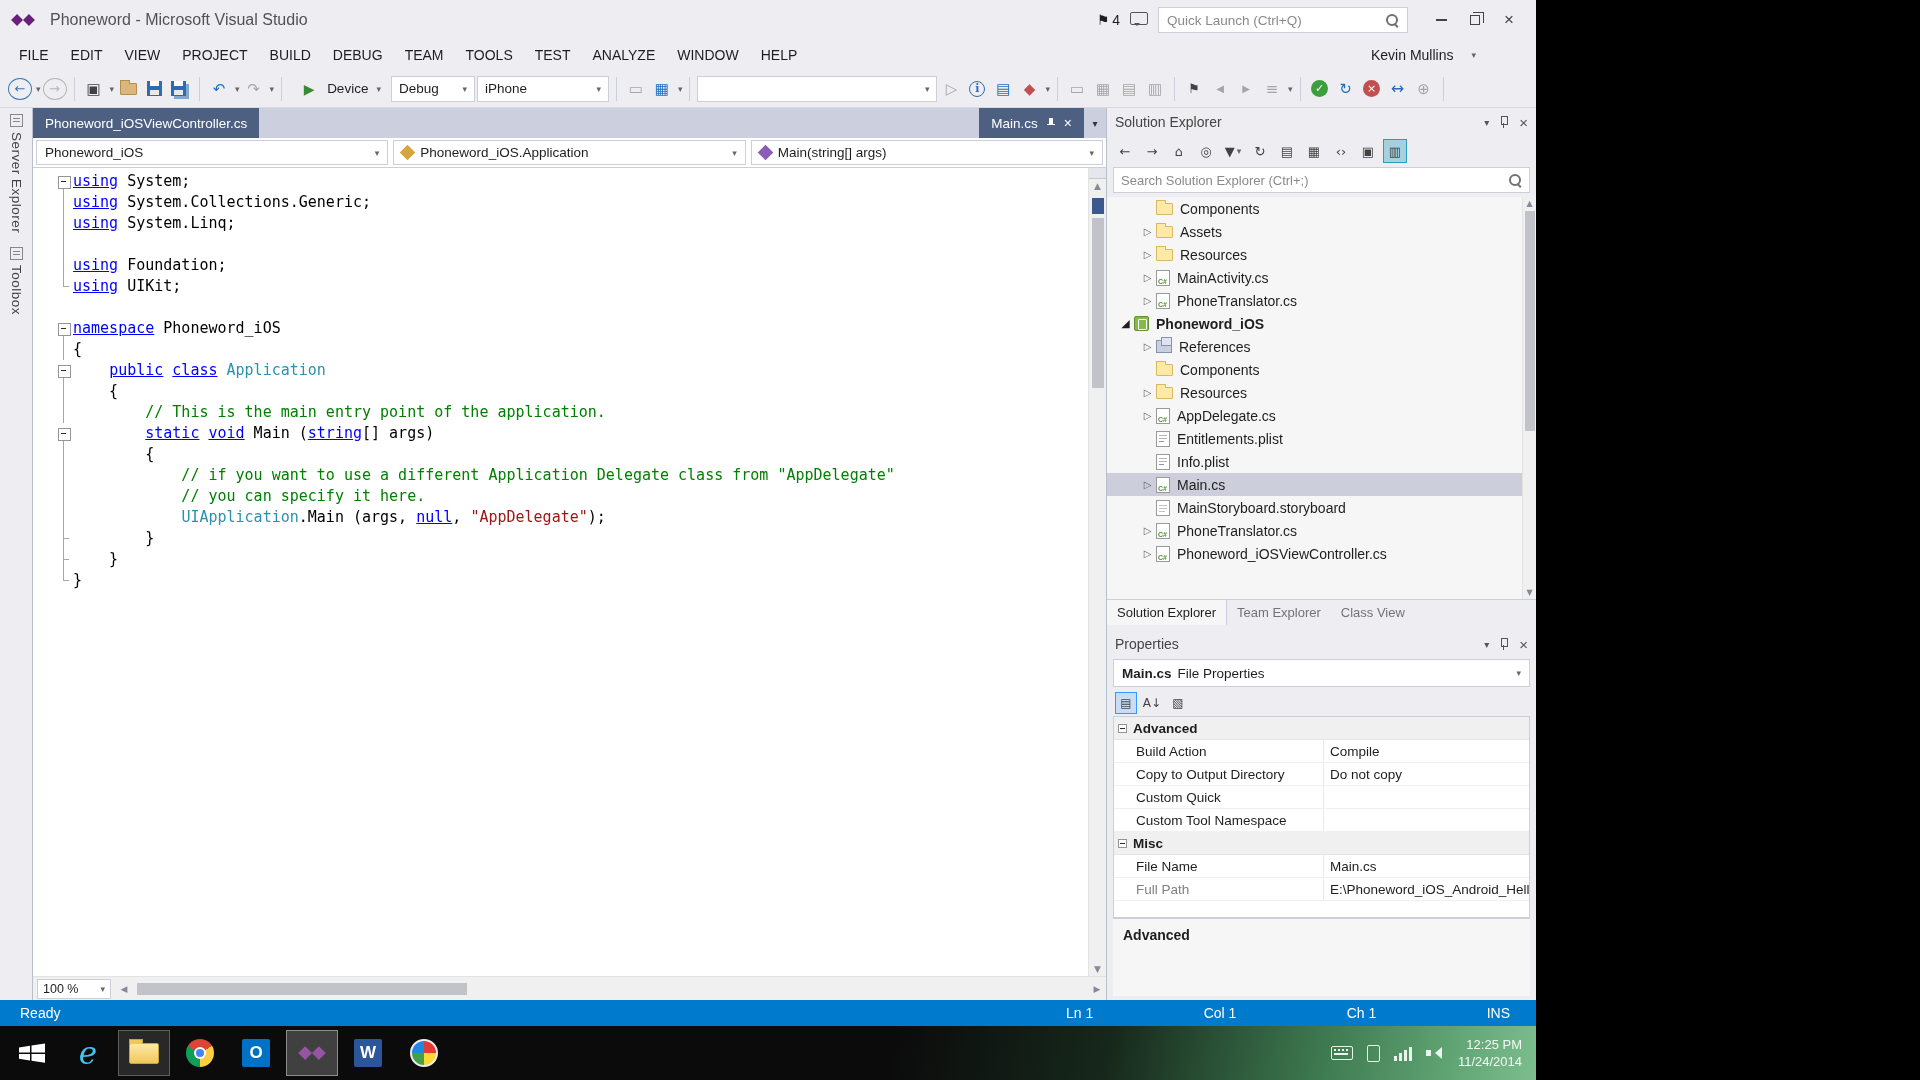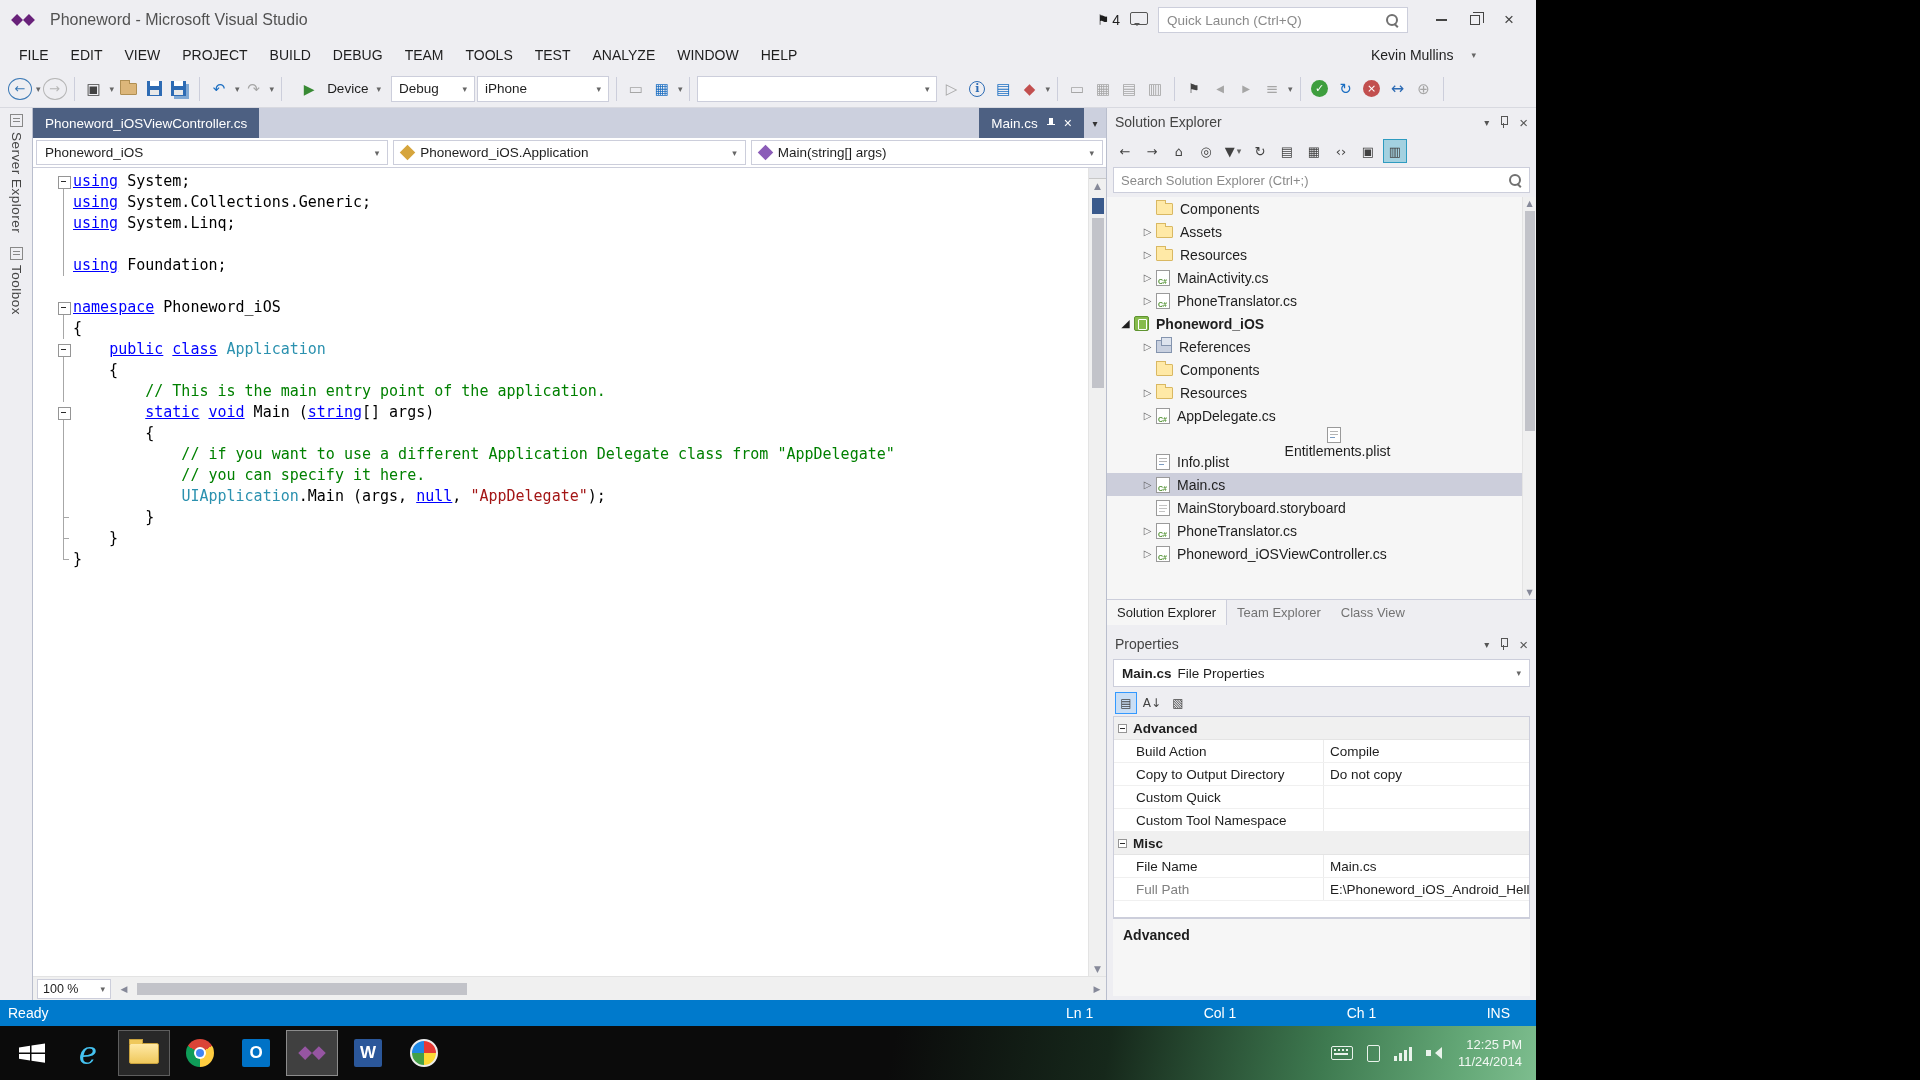--- a/index.html
+++ b/index.html
@@ -175,21 +175,21 @@
   .prop-cat { height:23px; flex:none; background:#F0F0F0; display:flex; align-items:center; gap:6px; padding-left:4px; font-size:13.5px; font-weight:bold; color:#1E1E1E; border-bottom:1px solid #E4E4E4; }
   .cat-box { width:9px; height:9px; border:1px solid #959595; background:#fff; position:relative; flex:none; }
   .cat-box::after { content:""; position:absolute; left:1px; top:3px; width:5px; height:1px; background:#2B2B2B; }
   .prop-row { height:23px; flex:none; display:flex; border-bottom:1px solid #F0F0F0; font-size:13.5px; }
   .prop-label { width:210px; flex:none; padding-left:22px; display:flex; align-items:center; color:#1E1E1E; border-right:1px solid #EBEBEB; overflow:hidden; white-space:nowrap; }
   .prop-label.ro { color:#808080; }
   .prop-value { flex:1; min-width:0; padding-left:6px; display:flex; align-items:center; color:#1E1E1E; overflow:hidden; white-space:nowrap; }
   .props-desc { height:78px; flex:none; background:#F6F6F6; border-top:1px solid #CCCEDB; margin:0 6px 4px; padding:8px 10px; font-size:14px; font-weight:bold; color:#1E1E1E; }
 
   
-  .statusbar { height:26px; flex:none; background:#007ACC; color:#fff; display:flex; align-items:center; font-size:14px; padding-left:8px; }
+  .statusbar { height:26px; flex:none; background:#007ACC; color:#fff; display:flex; align-items:center; font-size:14px; padding-left:20px; }
   .sb-right { margin-left:auto; width:470px; display:flex; justify-content:space-between; padding-right:26px; }
 
   
   .taskbar { height:54px; flex:none; display:flex; align-items:center; padding:0 6px; gap:4px;
     background:linear-gradient(100deg,#0B0B0B 0%,#0B0B0B 58%,#16281B 72%,#3E7A50 86%,#64A877 95%,#7DBD8E 100%); }
   .tb-btn { width:52px; height:46px; display:flex; align-items:center; justify-content:center; border:1px solid transparent; }
   .tb-btn.open { background:rgba(255,255,255,0.12); border-color:rgba(255,255,255,0.25); }
   .tb-btn.active { background:rgba(255,255,255,0.22); border-color:rgba(255,255,255,0.40); }
   .ie-icon { color:#45C2F0; font-size:31px; font-style:italic; font-family:"DejaVu Serif",serif; line-height:1; }
   .exp-folder { width:30px; height:21px; background:linear-gradient(#FFE9A6,#EFC85C); border:1px solid #C9A23E; border-radius:2px; position:relative; }
@@ -403,20 +403,24 @@
             </div>
             <div class="code-line">
               <span class="fold-gutter g-line"></span>
               <span class="code-text"></span>
             </div>
             <div class="code-line">
               <span class="fold-gutter g-line"></span>
               <span class="code-text"><span class="tok-k">using</span><span class="tok-p"> Foundation;</span></span>
             </div>
             <div class="code-line">
+              <span class="fold-gutter g-end"></span>
+              <span class="code-text"><span class="tok-k">using</span><span class="tok-p"> UIKit;</span></span>
+            </div>
+            <div class="code-line">
               <span class="fold-gutter"></span>
               <span class="code-text"></span>
             </div>
             <div class="code-line">
               <span class="fold-gutter g-box"></span>
               <span class="code-text"><span class="tok-k">namespace</span><span class="tok-p"> Phoneword_iOS</span></span>
             </div>
             <div class="code-line">
               <span class="fold-gutter g-line"></span>
               <span class="code-text"><span class="tok-p">{</span></span>
@@ -583,21 +587,21 @@
               <div class="tree-row" style="padding-left: 32px;">
                 <span class="tree-arrow">▷</span>
                 <span class="ticon icon-folder"></span>
                 <span class="tree-label">Resources</span>
               </div>
               <div class="tree-row" style="padding-left: 32px;">
                 <span class="tree-arrow">▷</span>
                 <span class="ticon icon-csharp"></span>
                 <span class="tree-label">AppDelegate.cs</span>
               </div>
-              <div class="tree-row" style="padding-left: 32px; flex-direction: column;">
+              <div class="tree-row" style="padding-left: 32px;">
                 <span class="tree-arrow"></span>
                 <span class="ticon icon-plist"></span>
                 <span class="tree-label">Entitlements.plist</span>
               </div>
               <div class="tree-row" style="padding-left: 32px;">
                 <span class="tree-arrow"></span>
                 <span class="ticon icon-plist"></span>
                 <span class="tree-label">Info.plist</span>
               </div>
               <div class="tree-row selected" style="padding-left: 32px;">

